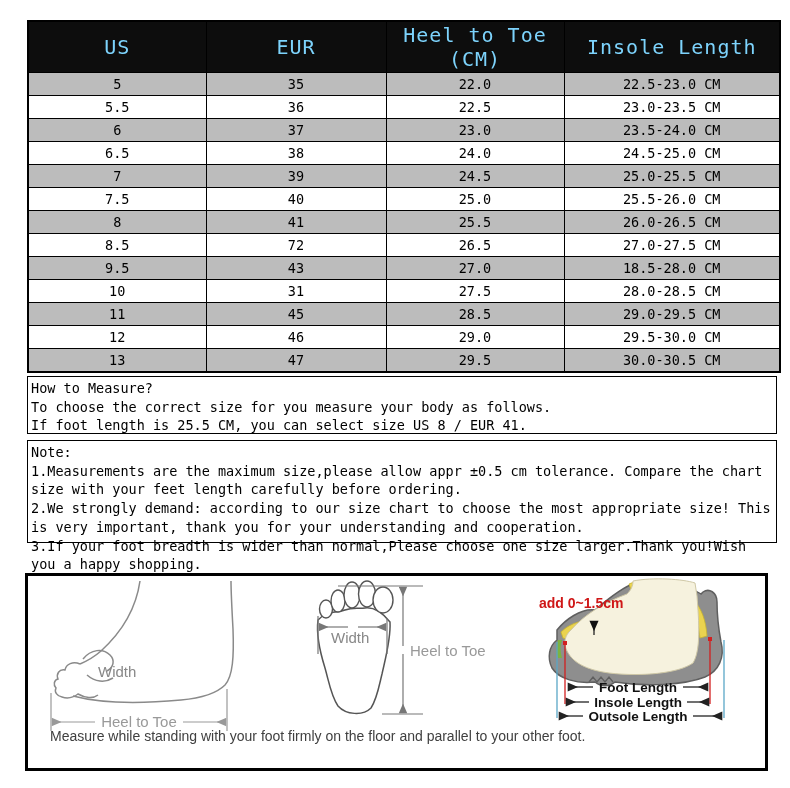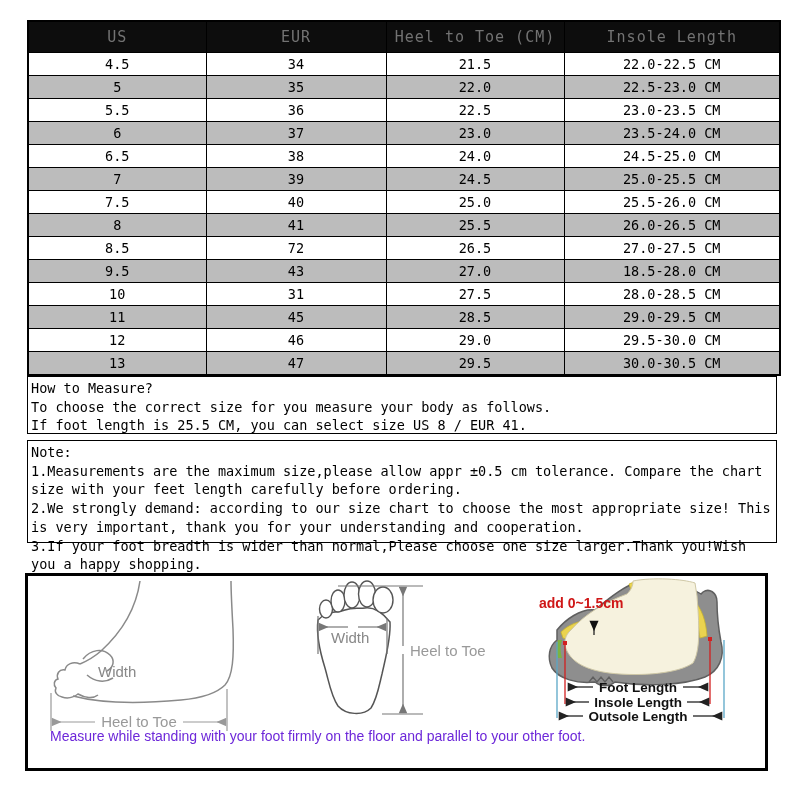--- a/index.html
+++ b/index.html
@@ -6,22 +6,22 @@
   .page{
     position:relative;width:790px;height:788px;background:#ffffff;overflow:hidden;
     font-family:"DejaVu Sans Mono", monospace;color:#000;
   }
   
   table.size-table{
     position:absolute;left:27px;top:20px;width:752px;
     border-collapse:collapse;table-layout:fixed;border:2px solid #000;
   }
   table.size-table th{
-    background:#0d0d0d;color:#737373;font-weight:normal;
-    font-size:15px;letter-spacing:1px;height:28px;border:1px solid #000;
+    background:#0d0d0d;color:#7dd3fc;font-weight:normal;
+    font-size:20px;letter-spacing:1px;height:28px;border:1px solid #000;
     font-family:"DejaVu Sans Mono", monospace;
   }
   table.size-table td{
     height:22px;text-align:center;vertical-align:middle;
     font-size:13.5px;border:1px solid #000;padding:0;background:#fff;
   }
   table.size-table tr.alt td{background:#bcbcbc;}
   
   .tbox{
     position:absolute;left:27px;width:750px;box-sizing:border-box;
@@ -35,21 +35,21 @@
   .illus{
     position:absolute;left:25px;top:573px;width:743px;height:198px;
     box-sizing:border-box;border:3px solid #000;background:#fff;
   }
   .illus svg{position:absolute;}
   #svg-side{left:15px;top:5px;}
   #svg-top{left:275px;top:4px;}
   #svg-shoe{left:505px;top:2px;}
   .caption{
     position:absolute;left:22px;top:152px;
-    font-family:"Liberation Sans", sans-serif;font-size:14px;color:#6d28d9;
+    font-family:"Liberation Sans", sans-serif;font-size:14px;color:#404040;
   }
   .illus-label{font-family:"Liberation Sans", sans-serif;font-size:15px;fill:#999;}
   .illus-label-dk{font-family:"Liberation Sans", sans-serif;font-size:15px;fill:#888;}
   .shoe-label{font-family:"Liberation Sans", sans-serif;font-size:13.5px;font-weight:bold;fill:#111;}
   .shoe-red{font-family:"Liberation Sans", sans-serif;font-size:14px;font-weight:bold;fill:#cf1717;}
 </style>
 </head>
 <body>
 
 <div class="page">
@@ -63,26 +63,20 @@
       </colgroup>
     <thead>
       <tr>
           <th>US</th>
           <th>EUR</th>
           <th>Heel to Toe (CM)</th>
           <th>Insole Length</th>
         </tr>
     </thead>
     <tbody>
-        <tr>
-          <td>4.5</td>
-          <td>34</td>
-          <td>21.5</td>
-          <td>22.0-22.5 CM</td>
-        </tr>
         <tr class="alt">
           <td>5</td>
           <td>35</td>
           <td>22.0</td>
           <td>22.5-23.0 CM</td>
         </tr>
         <tr>
           <td>5.5</td>
           <td>36</td>
           <td>22.5</td>

